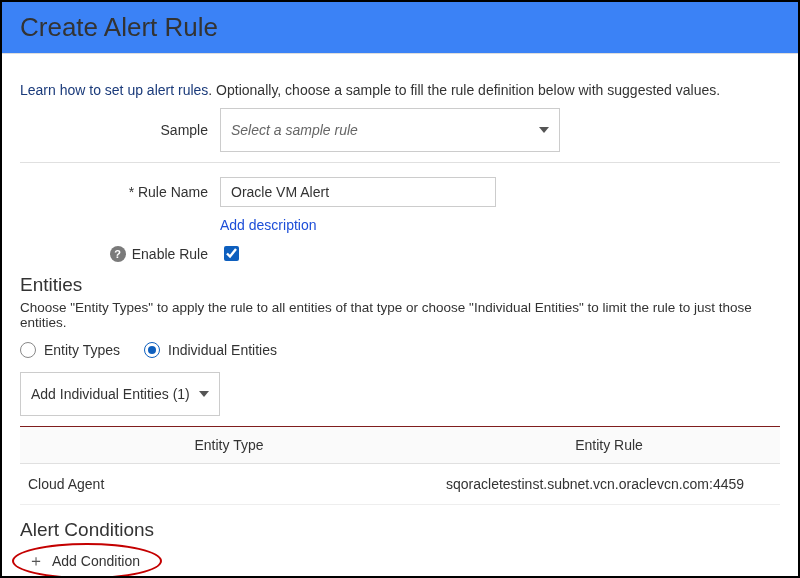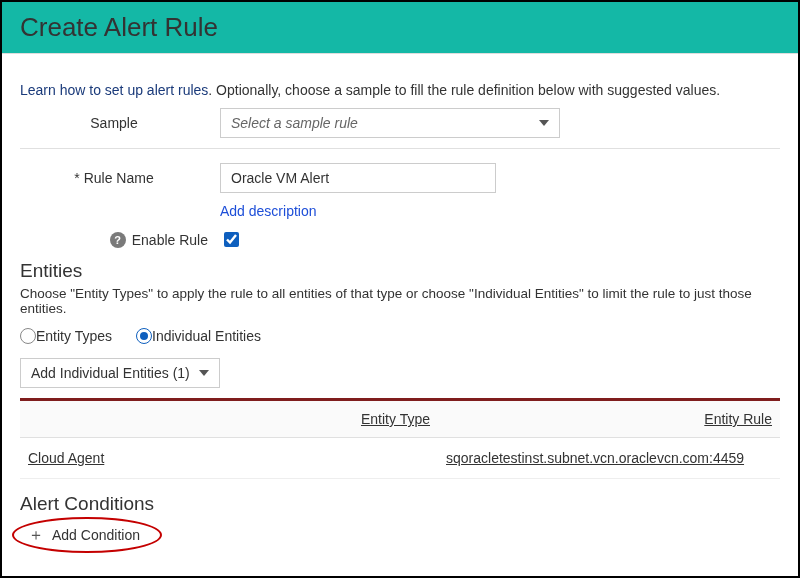--- a/index.html
+++ b/index.html
@@ -11,21 +11,21 @@
     background: #fff;
   }
   .window {
     width: 800px;
     height: 578px;
     border: 2px solid #000;
     overflow: hidden;
     position: relative;
   }
   .titlebar {
-    background: #14b8a6;
+    background: #3b82f6;
     border-bottom: 1px solid #ddd;
     padding: 10px 18px;
   }
   .titlebar h1 {
     margin: 0;
     font-size: 26px;
     font-weight: 400;
     color: #333;
   }
   .content {
@@ -39,31 +39,31 @@
     text-decoration: none;
     cursor: pointer;
   }
   .form-row {
     display: flex;
     align-items: center;
     margin: 10px 0;
   }
   .form-label {
     width: 200px;
-    text-align: center;
+    text-align: right;
     padding-right: 12px;
     color: #333;
   }
   .req::before {
     content: "* ";
     color: #333;
   }
   .select-box {
     width: 340px;
-    height: 30px;
+    height: 44px;
     border: 1px solid #ccc;
     display: flex;
     align-items: center;
     justify-content: space-between;
     padding: 0 10px;
     color: #666;
     font-style: italic;
     cursor: pointer;
     background: #fff;
   }
@@ -122,20 +122,21 @@
   }
   .radio-row {
     display: flex;
     gap: 24px;
     align-items: center;
     margin-bottom: 14px;
   }
   .radio-item {
     display: flex;
     align-items: center;
+    gap: 8px;
     cursor: pointer;
   }
   .radio {
     width: 16px; height: 16px;
     border: 1px solid #888;
     border-radius: 50%;
     display: inline-flex;
     align-items: center;
     justify-content: center;
   }
@@ -145,34 +146,32 @@
     background: #0e5fbe;
     border-radius: 50%;
   }
   .radio.checked { border-color: #0e5fbe; }
   .table {
     width: 100%;
     border-collapse: collapse;
     font-size: 14px;
   }
   .table th {
-    text-align: right;
+    text-align: center;
     font-weight: 400;
     color: #333;
     padding: 10px 8px;
-    border-top: 3px solid #7f1d1d;
+    border-top: 1px solid #7f1d1d;
     border-bottom: 1px solid #e0e0e0;
     background: #fafafa;
-    text-decoration: underline;
   }
   .table td {
     padding: 12px 8px;
     border-bottom: 1px solid #eee;
     color: #333;
-    text-decoration: underline;
   }
   .add-condition-wrap {
     position: relative;
     display: inline-block;
     margin-top: 4px;
   }
   .add-condition {
     display: inline-flex;
     align-items: center;
     gap: 8px;

